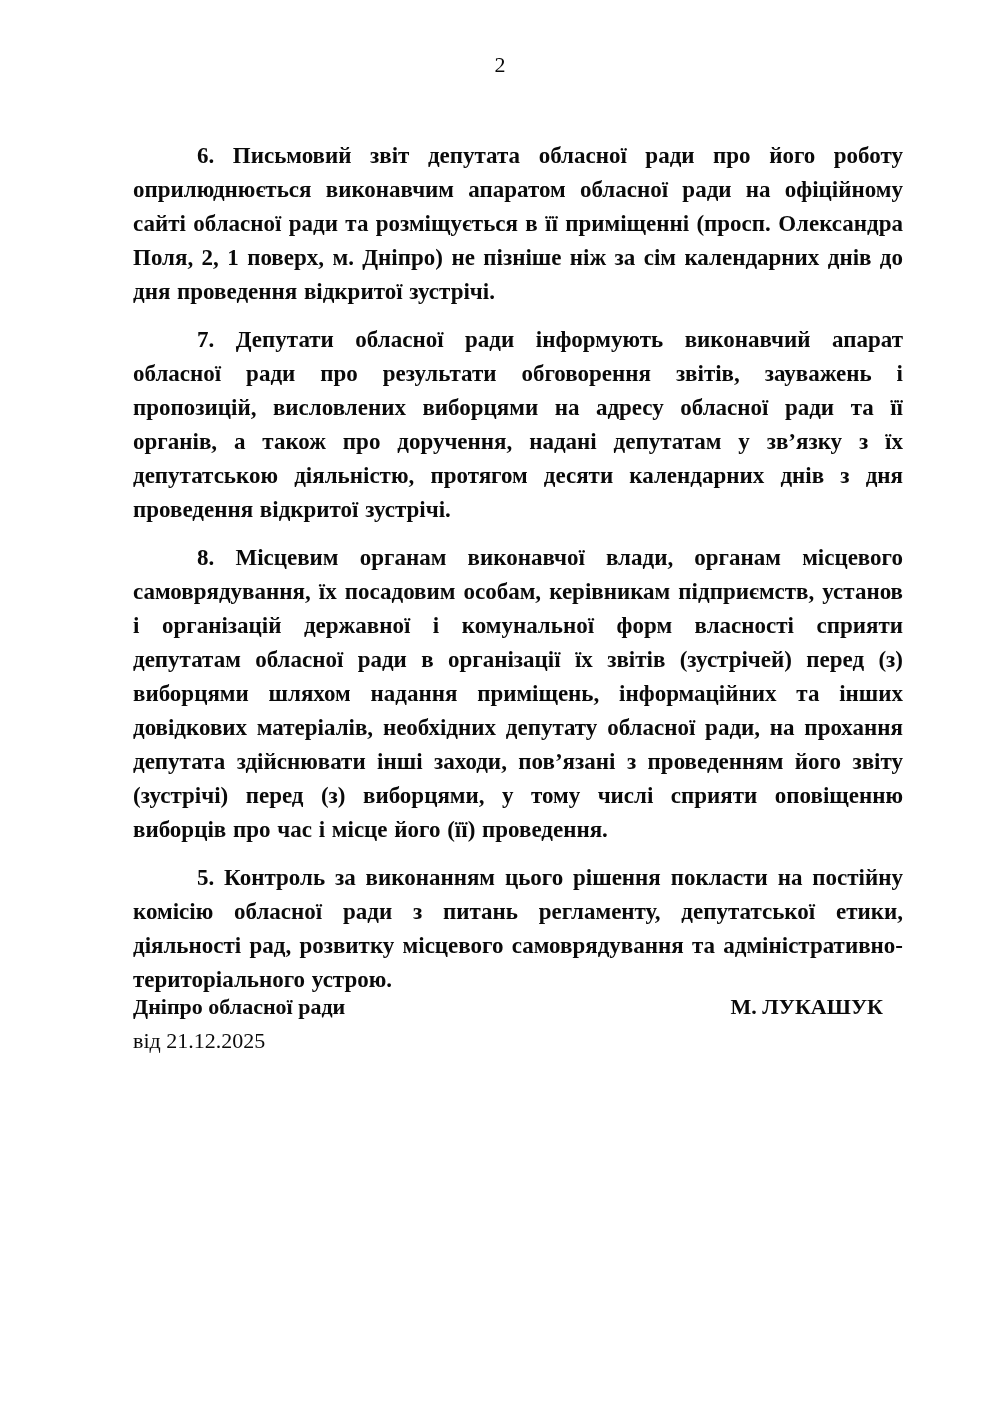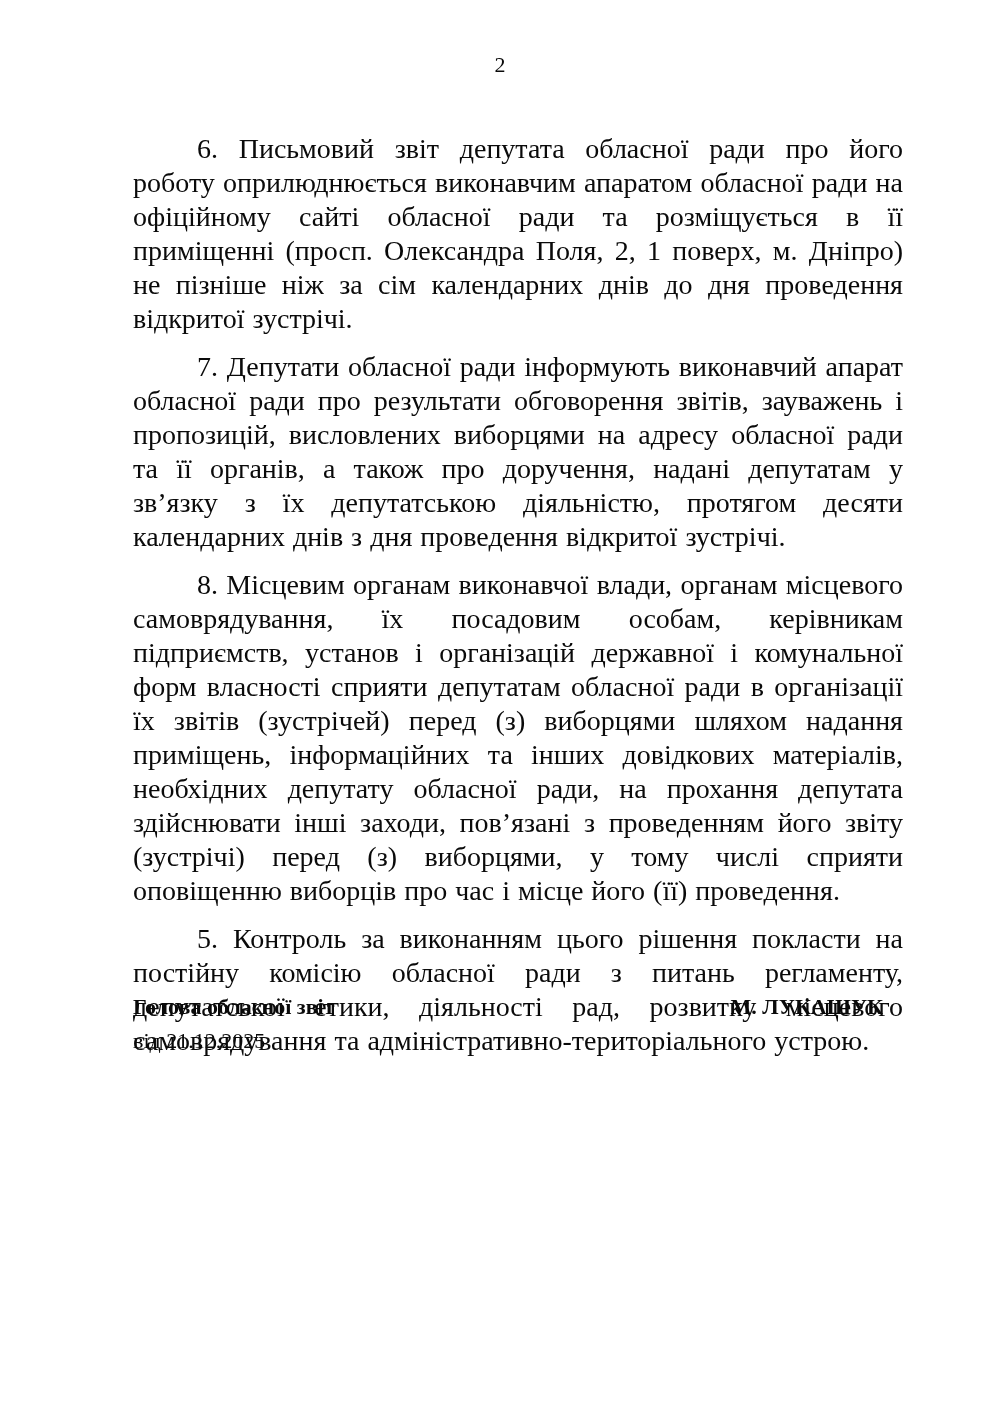--- a/index.html
+++ b/index.html
@@ -25,26 +25,27 @@
     font-size: 22px;
     line-height: 26px;
   }
   .content {
     position: absolute;
     top: 128px;
     left: 133px;
     width: 770px;
   }
   .para {
-    margin: 4px 0 14px 0;
-    font-size: 28px;
+    margin: 11px 0 14px 0;
+    font-size: 23px;
     line-height: 34px;
     text-align: justify;
     text-indent: 64px;
     word-spacing: 1px;
+    font-weight: bold;
   }
   .signature {
     position: absolute;
     top: 990px;
     left: 133px;
     width: 770px;
     font-size: 22px;
     line-height: 34px;
   }
   .sig-row {
@@ -69,19 +70,19 @@
 
   <div class="content">
     <p class="para">6. Письмовий звіт депутата обласної ради про його роботу оприлюднюється виконавчим апаратом обласної ради на офіційному сайті обласної ради та розміщується в її приміщенні (просп. Олександра Поля, 2, 1 поверх, м. Дніпро) не пізніше ніж за сім календарних днів до дня проведення відкритої зустрічі.</p>
     <p class="para">7. Депутати обласної ради інформують виконавчий апарат обласної ради про результати обговорення звітів, зауважень і пропозицій, висловлених виборцями на адресу обласної ради та її органів, а також про доручення, надані депутатам у зв’язку з їх депутатською діяльністю, протягом десяти календарних днів з дня проведення відкритої зустрічі.</p>
     <p class="para">8. Місцевим органам виконавчої влади, органам місцевого самоврядування, їх посадовим особам, керівникам підприємств, установ і організацій державної і комунальної форм власності сприяти депутатам обласної ради в організації їх звітів (зустрічей) перед (з) виборцями шляхом надання приміщень, інформаційних та інших довідкових матеріалів, необхідних депутату обласної ради, на прохання депутата здійснювати інші заходи, пов’язані з проведенням його звіту (зустрічі) перед (з) виборцями, у тому числі сприяти оповіщенню виборців про час і місце його (її) проведення.</p>
     <p class="para">5. Контроль за виконанням цього рішення покласти на постійну комісію обласної ради з питань регламенту, депутатської етики, діяльності рад, розвитку місцевого самоврядування та адміністративно-територіального устрою.</p>
   </div>
 
   <div class="signature">
     <div class="sig-row">
-      <span class="sig-title">Голова обласної звіт</span>
+      <span class="sig-title">Дніпро обласної ради</span>
       <span class="sig-name">М. ЛУКАШУК</span>
     </div>
     <div class="sig-meta">від 21.12.2025</div>
   </div>
 
 </div>
 
 </body></html>

